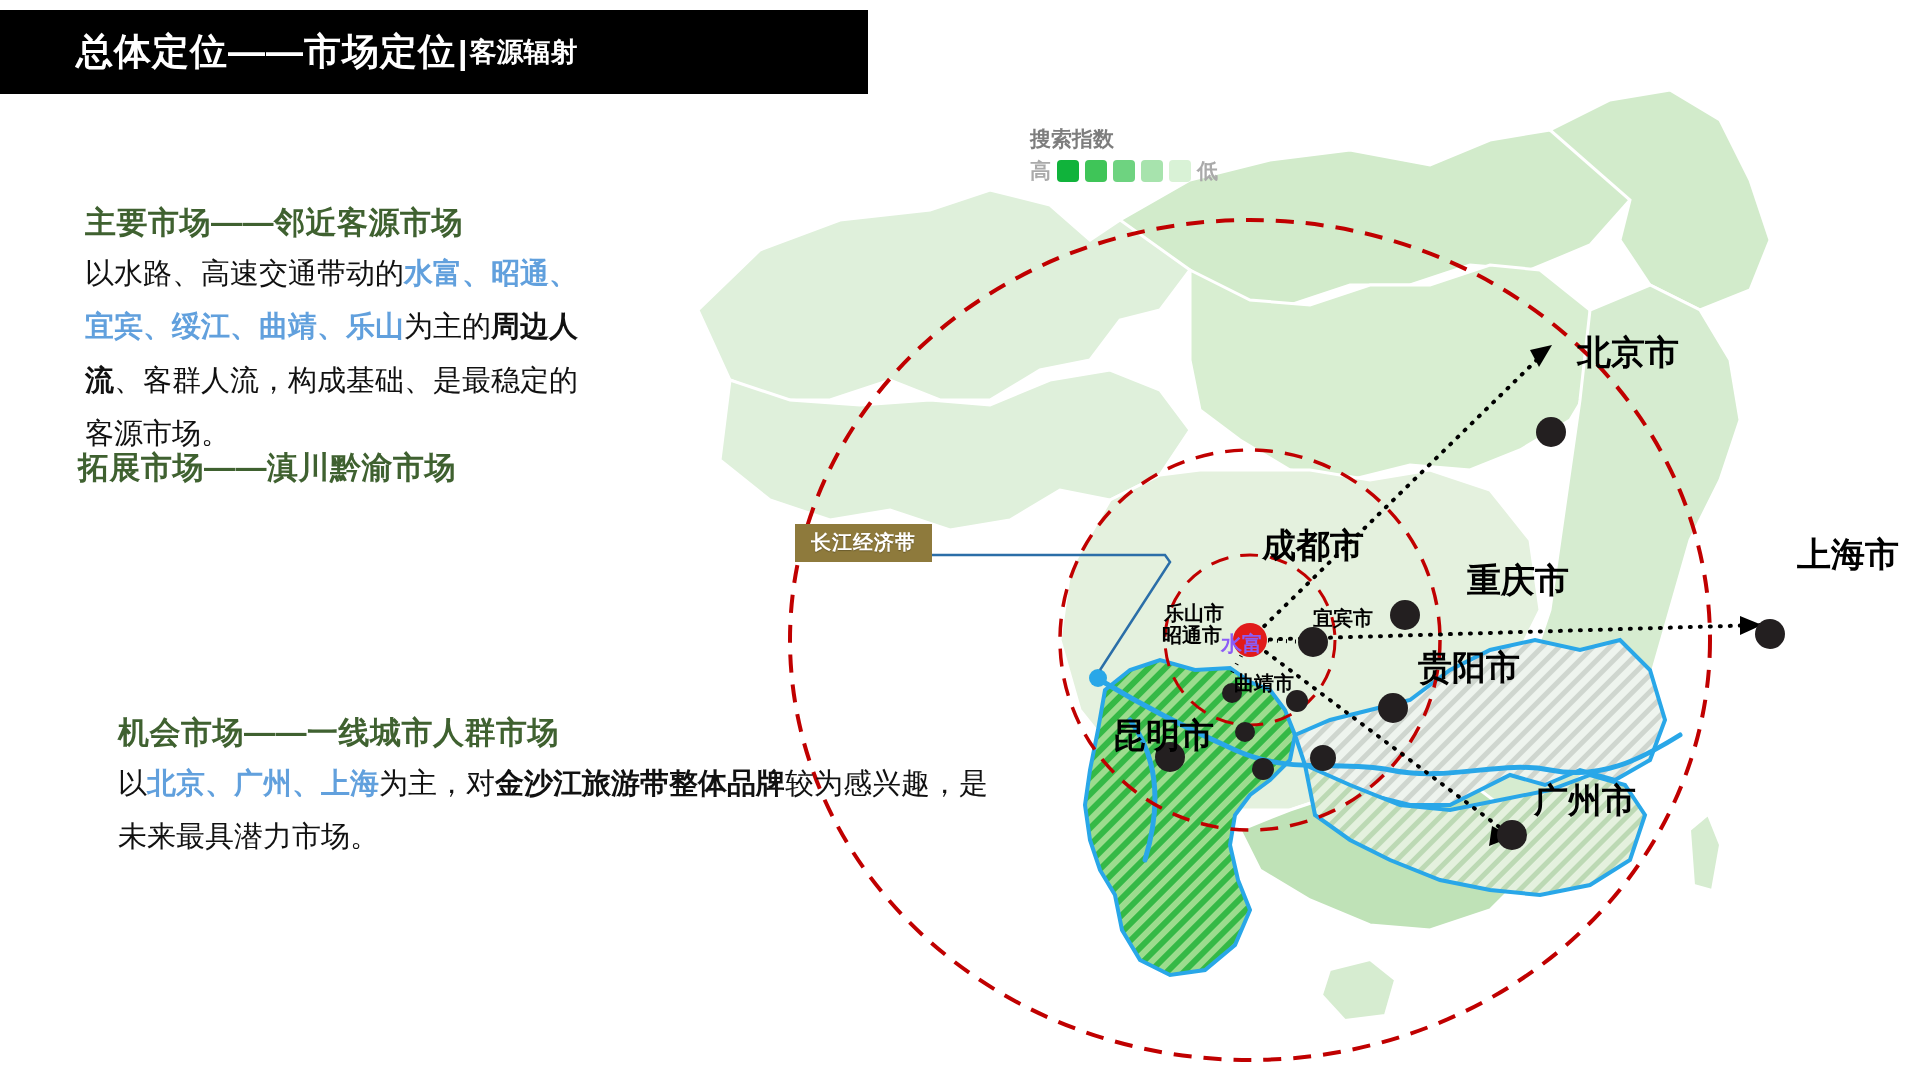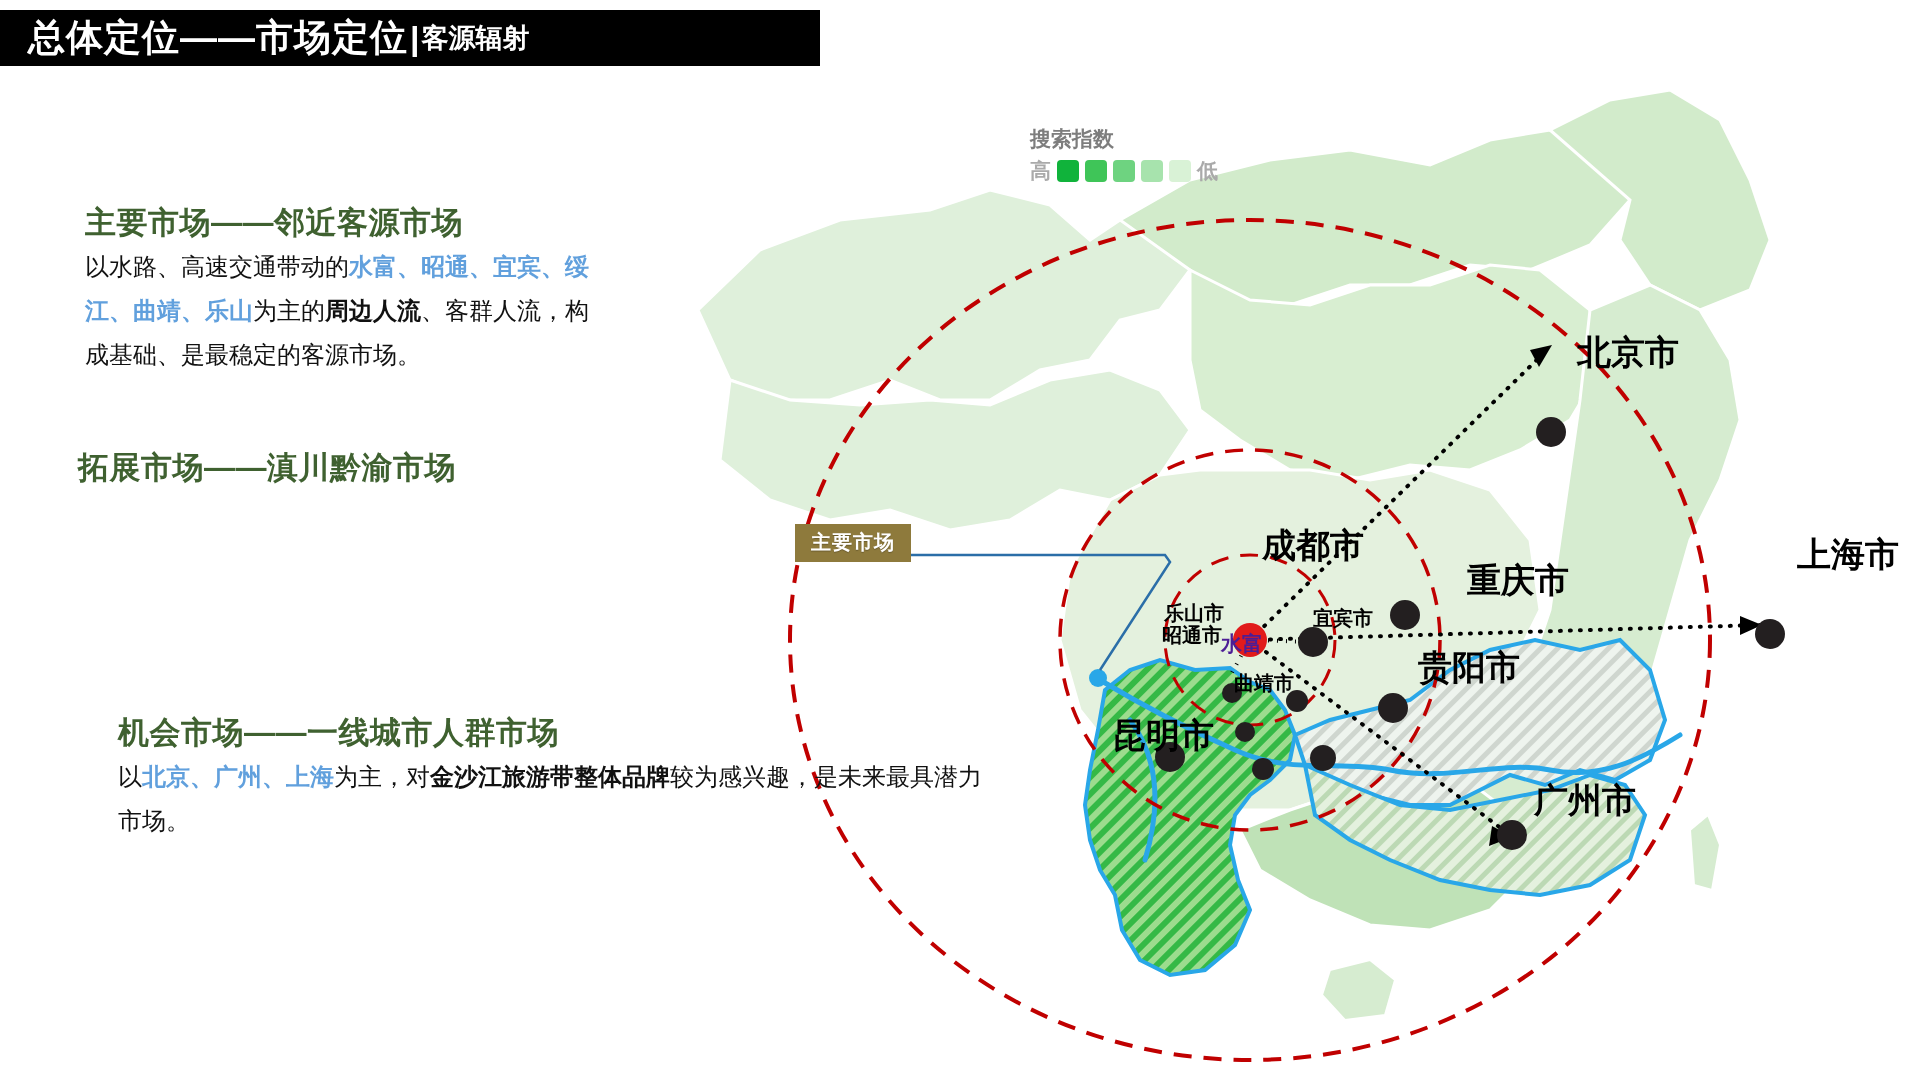--- a/index.html
+++ b/index.html
@@ -5,22 +5,22 @@
   html,body{margin:0;padding:0;}
   body{
     width:1920px;height:1080px;
     background:#ffffff;
     font-family:"Liberation Sans","DejaVu Sans",sans-serif;
     position:relative;overflow:hidden;
   }
 
   
   #title-bar{
-    position:absolute;left:0;top:10px;width:820px;height:56px;
-    background:#000000;display:flex;align-items:center;
+    position:absolute;left:0;top:10px;width:820px;height:84px;
+    background:#000000;display:flex;align-items:center;padding-left:48px;
   }
   #title-bar .title-main{
     color:#ffffff;font-size:37px;font-weight:bold;letter-spacing:1px;
     margin-left:28px;
   }
   #title-bar .title-sep{
     color:#ffffff;font-size:34px;font-weight:bold;margin:0 2px;
   }
   #title-bar .title-sub{
     color:#ffffff;font-size:27px;font-weight:bold;letter-spacing:0px;
@@ -29,21 +29,21 @@
   
   #copy{
     position:absolute;left:0;top:120px;width:900px;
   }
   .block{margin-bottom:8px;}
   .block-heading{
     color:#3f6130;font-size:31px;font-weight:bold;
     letter-spacing:.5px;line-height:1.5;
   }
   .block-body{
-    font-size:24px;color:#111111;line-height:1.85;font-family:Liberation Mono, monospace;
+    font-size:29px;color:#111111;line-height:1.85;
   }
   .hl-blue{color:#61a0dd;font-weight:bold;}
   .hl-bold{color:#111111;font-weight:bold;}
 
   #block-1{position:absolute;left:85px;top:80px;width:520px;}
   #block-1 .block-body{width:505px;}
   #block-2{position:absolute;left:78px;top:325px;width:790px;}
   #block-2 .block-body{width:780px;}
   #block-3{position:absolute;left:82px;top:590px;width:880px;margin-left:36px;}
   #block-3 .block-body{width:880px;}
@@ -75,21 +75,21 @@
     text-shadow:0 1px 1px rgba(0,0,0,.25);
   }
 
   
   .city-label{
     position:absolute;white-space:nowrap;color:#000000;
     font-weight:bold;
   }
   .city-major{font-size:34px;}
   .city-minor{font-size:20px;font-weight:bold;}
-  .city-origin{font-size:21px;font-weight:bold;color:#4c1d95;}
+  .city-origin{font-size:21px;font-weight:bold;color:#8b5cf6;}
 
   
   .city-dot{
     position:absolute;border-radius:50%;background:#231f20;
   }
   .origin-dot{
     position:absolute;border-radius:50%;background:#e11b1b;
     width:34px;height:34px;
   }
 </style>
@@ -250,21 +250,21 @@
     <span class="swatch" style="background:#10b33b;"></span>
     <span class="swatch" style="background:#3fc558;"></span>
     <span class="swatch" style="background:#6ed380;"></span>
     <span class="swatch" style="background:#a7e3ad;"></span>
     <span class="swatch" style="background:#d9f2d6;"></span>
     <span class="legend-end">低</span>
   </div>
 </div>
 
 <div id="callout">
-  <span class="callout-label">主要市场</span>
+  <span class="callout-label">长江经济带</span>
 </div>
 
 <div id="copy">
 
   <div class="block" id="block-1">
     <div class="block-heading">主要市场——邻近客源市场</div>
     <div class="block-body"><span>以水路、高速交通带动的</span><span class="hl-blue">水富、昭通、宜宾、绥江、曲靖、乐山</span><span>为主的</span><span class="hl-bold">周边人流</span><span>、客群人流，构成基础、是最稳定的客源市场。</span></div>
   </div>
 
   <div class="block" id="block-2">

